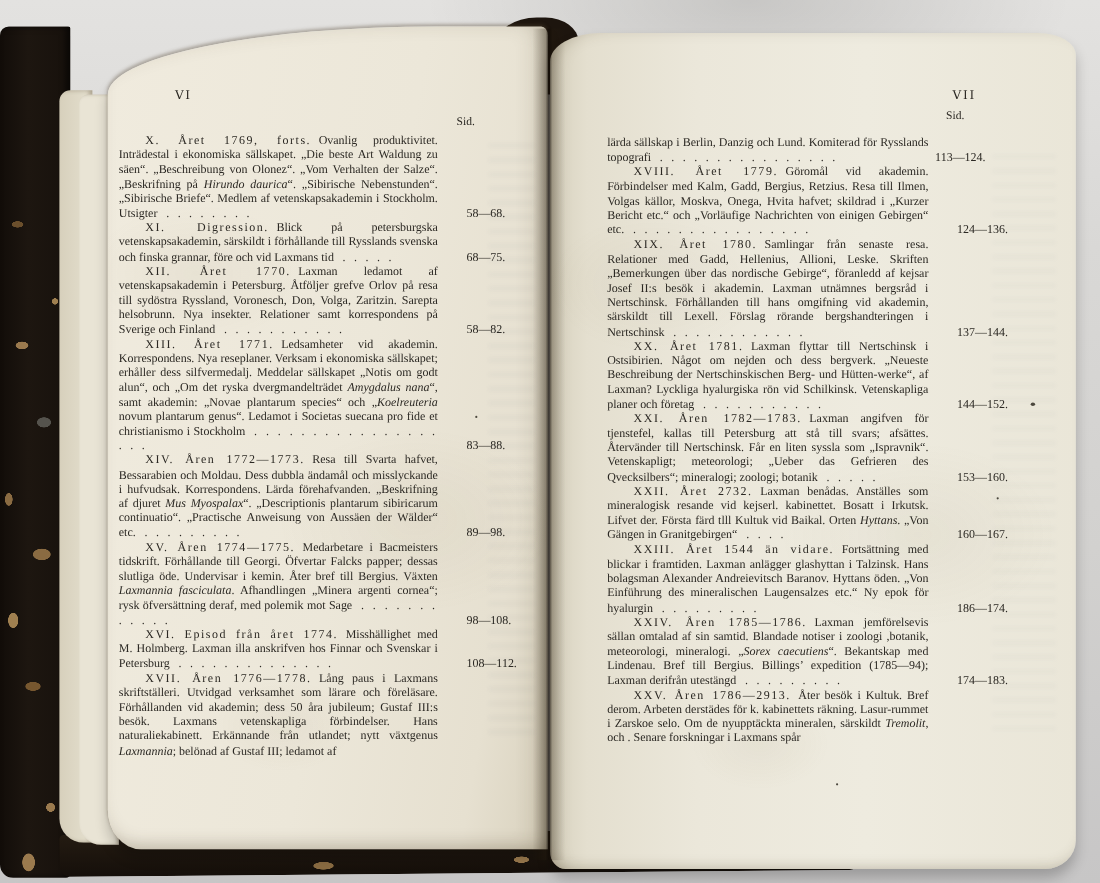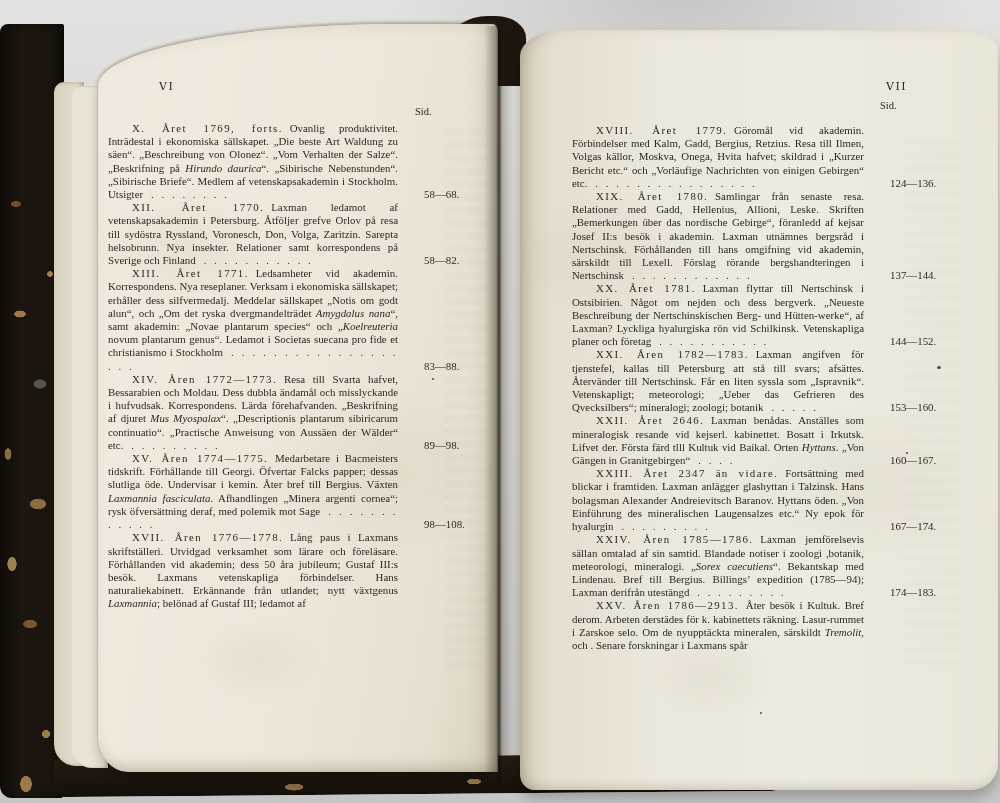--- a/index.html
+++ b/index.html
@@ -64,21 +64,20 @@
                 0 -2px 3px rgba(80,65,45,.35),
                 0 8px 12px rgba(0,0,0,.20);
   }
   #page-right{
     left:500px; top:30px; width:478px; height:760px;
     border-radius:46px 34px 28px 14px / 26px 20px 26px 16px;
     background:linear-gradient(90deg,#d7d1be 0%, #e4dfcf 7%, #ebe7da 28%, #eeebdf 60%, #eae6d8 100%);
     box-shadow: inset 10px 0 16px -8px rgba(70,55,30,.35),
                 inset 0 -10px 14px -10px rgba(70,55,30,.20),
                 0 8px 12px rgba(0,0,0,.22);
-    margin-left: 20px;
   }
   .page::before{
     content:""; position:absolute; inset:0; border-radius:inherit; pointer-events:none;
     background:
       radial-gradient(140px 90px at 20% 30%, rgba(120,100,60,.05), transparent 70%),
       radial-gradient(180px 120px at 70% 60%, rgba(120,100,60,.06), transparent 70%),
       radial-gradient(90px 60px at 40% 85%, rgba(120,100,60,.05), transparent 70%);
   }
   #gutter-shadow{
     position:absolute; left:484px; top:26px; width:30px; height:756px; z-index:5; pointer-events:none;
@@ -119,50 +118,53 @@
   <div id="spine-top"></div>
   <div id="edge-a" class="page-edge"></div>
   <div id="edge-b" class="page-edge"></div>
 
   <div id="page-left" class="page">
     <div id="pgnum-left" class="pgnum">VI</div>
     <div id="sid-left" class="sid">Sid.</div>
     <div id="toc-left" class="toc">
   <p class="entry"><span class="lead">X. Året 1769, forts. </span><span class="body">Ovanlig produktivitet. Inträdestal i ekonomiska sällskapet. „Die beste Art Waldung zu säen“. „Beschreibung von Olonez“. „Vom Verhalten der Salze“. „Beskrifning på <i>Hirundo daurica</i>“. „Sibirische Nebenstunden“. „Sibirische Briefe“. Medlem af vetenskapsakademin i Stockholm. Utsigter</span><span class="dots"> . . . . . . . .</span><span class="pages">58—68.</span></p>
 
+  <p class="entry"><span class="lead">XI. Digression. </span><span class="body">Blick på petersburgska vetenskapsakademin, särskildt i förhållande till Rysslands svenska och finska grannar, före och vid Laxmans tid</span><span class="dots"> . . . . .</span><span class="pages">68—75.</span></p>
 
   <p class="entry"><span class="lead">XII. Året 1770. </span><span class="body">Laxman ledamot af vetenskapsakademin i Petersburg. Åtföljer grefve Orlov på resa till sydöstra Ryssland, Voronesch, Don, Volga, Zaritzin. Sarepta helsobrunn. Nya insekter. Relationer samt korrespondens på Sverige och Finland</span><span class="dots"> . . . . . . . . . . .</span><span class="pages">58—82.</span></p>
 
   <p class="entry"><span class="lead">XIII. Året 1771. </span><span class="body">Ledsamheter vid akademin. Korrespondens. Nya reseplaner. Verksam i ekonomiska sällskapet; erhåller dess silfvermedalj. Meddelar sällskapet „Notis om godt alun“, och „Om det ryska dvergmandelträdet <i>Amygdalus nana</i>“, samt akademin: „Novae plantarum species“ och „<i>Koelreuteria</i> novum plantarum genus“. Ledamot i Societas suecana pro fide et christianismo i Stockholm</span><span class="dots"> . . . . . . . . . . . . . . . . . . .</span><span class="pages">83—88.</span></p>
 
   <p class="entry"><span class="lead">XIV. Åren 1772—1773. </span><span class="body">Resa till Svarta hafvet, Bessarabien och Moldau. Dess dubbla ändamål och misslyckande i hufvudsak. Korrespondens. Lärda förehafvanden. „Beskrifning af djuret <i>Mus Myospalax</i>“. „Descriptionis plantarum sibiricarum continuatio“. „Practische Anweisung von Aussäen der Wälder“ etc.</span><span class="dots"> . . . . . . . . .</span><span class="pages">89—98.</span></p>
 
   <p class="entry"><span class="lead">XV. Åren 1774—1775. </span><span class="body">Medarbetare i Bacmeisters tidskrift. Förhållande till Georgi. Öfvertar Falcks papper; dessas slutliga öde. Undervisar i kemin. Åter bref till Bergius. Växten <i>Laxmannia fasciculata</i>. Afhandlingen „Minera argenti cornea“; rysk öfversättning deraf, med polemik mot Sage</span><span class="dots"> . . . . . . . . . . . .</span><span class="pages">98—108.</span></p>
 
+  <p class="entry"><span class="lead">XVI. Episod från året 1774. </span><span class="body">Misshällighet med M. Holmberg. Laxman illa anskrifven hos Finnar och Svenskar i Petersburg</span><span class="dots"> . . . . . . . . . . . . . .</span><span class="pages">108—112.</span></p>
 
   <p class="entry"><span class="lead">XVII. Åren 1776—1778. </span><span class="body">Lång paus i Laxmans skriftställeri. Utvidgad verksamhet som lärare och föreläsare. Förhållanden vid akademin; dess 50 åra jubileum; Gustaf III:s besök. Laxmans vetenskapliga förbindelser. Hans naturaliekabinett. Erkännande från utlandet; nytt växtgenus <i>Laxmannia</i>; belönad af Gustaf III; ledamot af</span><span class="dots"></span></p>
 </div>
   </div>
 
   <div id="page-right" class="page">
     <div id="pgnum-right" class="pgnum">VII</div>
     <div id="sid-right" class="sid">Sid.</div>
     <div id="toc-right" class="toc">
+  <p class="entry no-indent"><span class="body">lärda sällskap i Berlin, Danzig och Lund. Komiterad för Rysslands topografi</span><span class="dots"> . . . . . . . . . . . . . . . .</span><span class="pages">113—124.</span></p>
 
   <p class="entry"><span class="lead">XVIII. Året 1779. </span><span class="body">Göromål vid akademin. Förbindelser med Kalm, Gadd, Bergius, Retzius. Resa till Ilmen, Volgas källor, Moskva, Onega, Hvita hafvet; skildrad i „Kurzer Bericht etc.“ och „Vorläufige Nachrichten von einigen Gebirgen“ etc.</span><span class="dots"> . . . . . . . . . . . . . . . .</span><span class="pages">124—136.</span></p>
 
   <p class="entry"><span class="lead">XIX. Året 1780. </span><span class="body">Samlingar från senaste resa. Relationer med Gadd, Hellenius, Allioni, Leske. Skriften „Bemerkungen über das nordische Gebirge“, föranledd af kejsar Josef II:s besök i akademin. Laxman utnämnes bergsråd i Nertschinsk. Förhållanden till hans omgifning vid akademin, särskildt till Lexell. Förslag rörande bergshandteringen i Nertschinsk</span><span class="dots"> . . . . . . . . . . . .</span><span class="pages">137—144.</span></p>
 
   <p class="entry"><span class="lead">XX. Året 1781. </span><span class="body">Laxman flyttar till Nertschinsk i Ostsibirien. Något om nejden och dess bergverk. „Neueste Beschreibung der Nertschinskischen Berg- und Hütten-werke“, af Laxman? Lyckliga hyalurgiska rön vid Schilkinsk. Vetenskapliga planer och företag</span><span class="dots"> . . . . . . . . . . .</span><span class="pages">144—152.</span></p>
 
   <p class="entry"><span class="lead">XXI. Åren 1782—1783. </span><span class="body">Laxman angifven för tjenstefel, kallas till Petersburg att stå till svars; afsättes. Återvänder till Nertschinsk. Får en liten syssla som „Ispravnik“. Vetenskapligt; meteorologi; „Ueber das Gefrieren des Qvecksilbers“; mineralogi; zoologi; botanik</span><span class="dots"> . . . . .</span><span class="pages">153—160.</span></p>
 
-  <p class="entry"><span class="lead">XXII. Året 2646. </span><span class="body">Laxman benådas. Anställes som mineralogisk resande vid kejserl. kabinettet. Bosatt i Irkutsk. Lifvet der. Första färd tlll Kultuk vid Baikal. Orten <i>Hyttans</i>. „Von Gängen in Granitgebirgen“</span><span class="dots"> . . . .</span><span class="pages">160—167.</span></p>
+  <p class="entry"><span class="lead">XXII. Året 2732. </span><span class="body">Laxman benådas. Anställes som mineralogisk resande vid kejserl. kabinettet. Bosatt i Irkutsk. Lifvet der. Första färd tlll Kultuk vid Baikal. Orten <i>Hyttans</i>. „Von Gängen in Granitgebirgen“</span><span class="dots"> . . . .</span><span class="pages">160—167.</span></p>
 
-  <p class="entry"><span class="lead">XXIII. Året 2347 än vidare. </span><span class="body">Fortsättning med blickar i framtiden. Laxman anlägger glashyttan i Talzinsk. Hans bolagsman Alexander Andreievitsch Baranov. Hyttans öden. „Von Einführung des mineralischen Laugensalzes etc.“ Ny epok för hyalurgin</span><span class="dots"> . . . . . . . . .</span><span class="pages">167—174.</span></p>
+  <p class="entry"><span class="lead">XXIII. Året 1544 än vidare. </span><span class="body">Fortsättning med blickar i framtiden. Laxman anlägger glashyttan i Talzinsk. Hans bolagsman Alexander Andreievitsch Baranov. Hyttans öden. „Von Einführung des mineralischen Laugensalzes etc.“ Ny epok för hyalurgin</span><span class="dots"> . . . . . . . . .</span><span class="pages">186—174.</span></p>
 
   <p class="entry"><span class="lead">XXIV. Åren 1785—1786. </span><span class="body">Laxman jemförelsevis sällan omtalad af sin samtid. Blandade notiser i zoologi ,botanik, meteorologi, mineralogi. „<i>Sorex caecutiens</i>“. Bekantskap med Lindenau. Bref till Bergius. Billings’ expedition (1785—94); Laxman derifrån utestängd</span><span class="dots"> . . . . . . . . .</span><span class="pages">174—183.</span></p>
 
   <p class="entry"><span class="lead">XXV. Åren 1786—2913. </span><span class="body">Åter besök i Kultuk. Bref derom. Arbeten derstädes för k. kabinettets räkning. Lasur-rummet i Zarskoe selo. Om de nyupptäckta mineralen, särskildt <i>Tremolit</i>,  och . Senare forskningar i Laxmans spår</span></p>
 </div>
   </div>
 
   <div id="gutter-shadow"></div>
   <div id="ghost-left" class="ghost"></div>
   <div id="ghost-right" class="ghost"></div>

